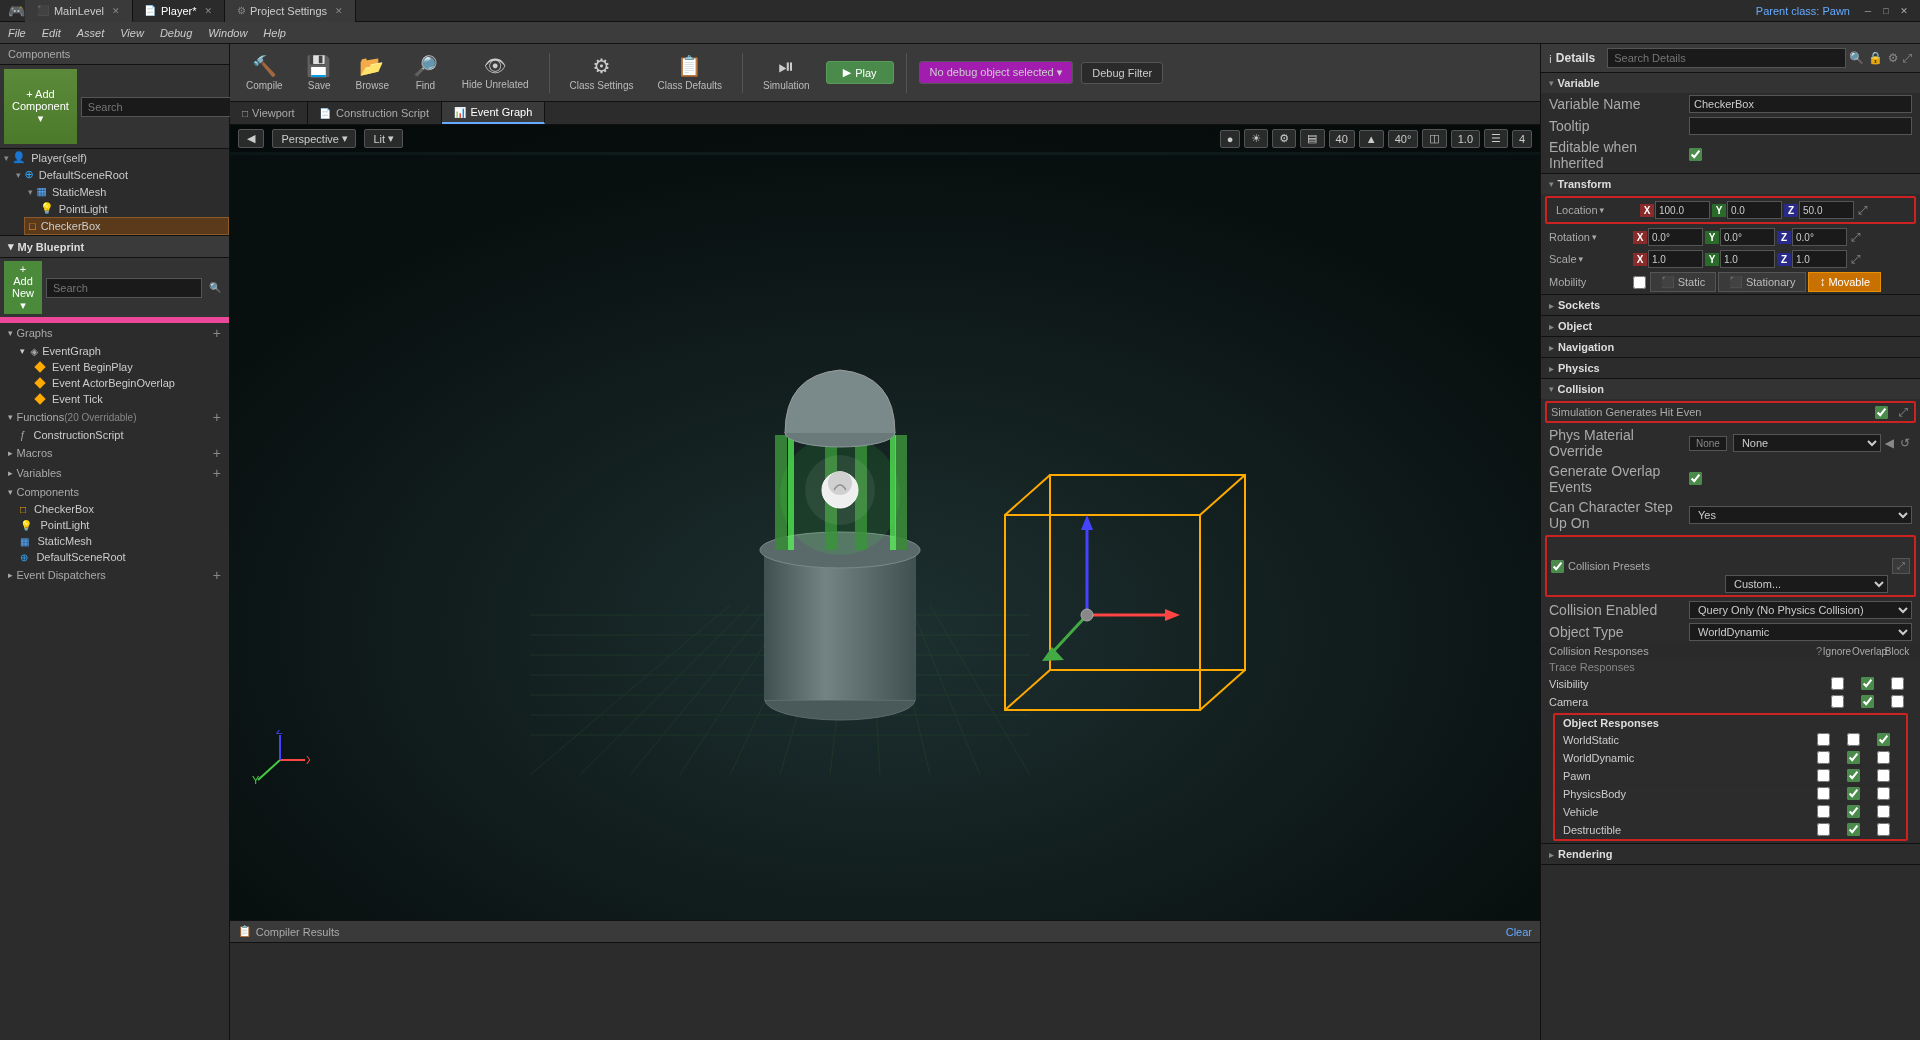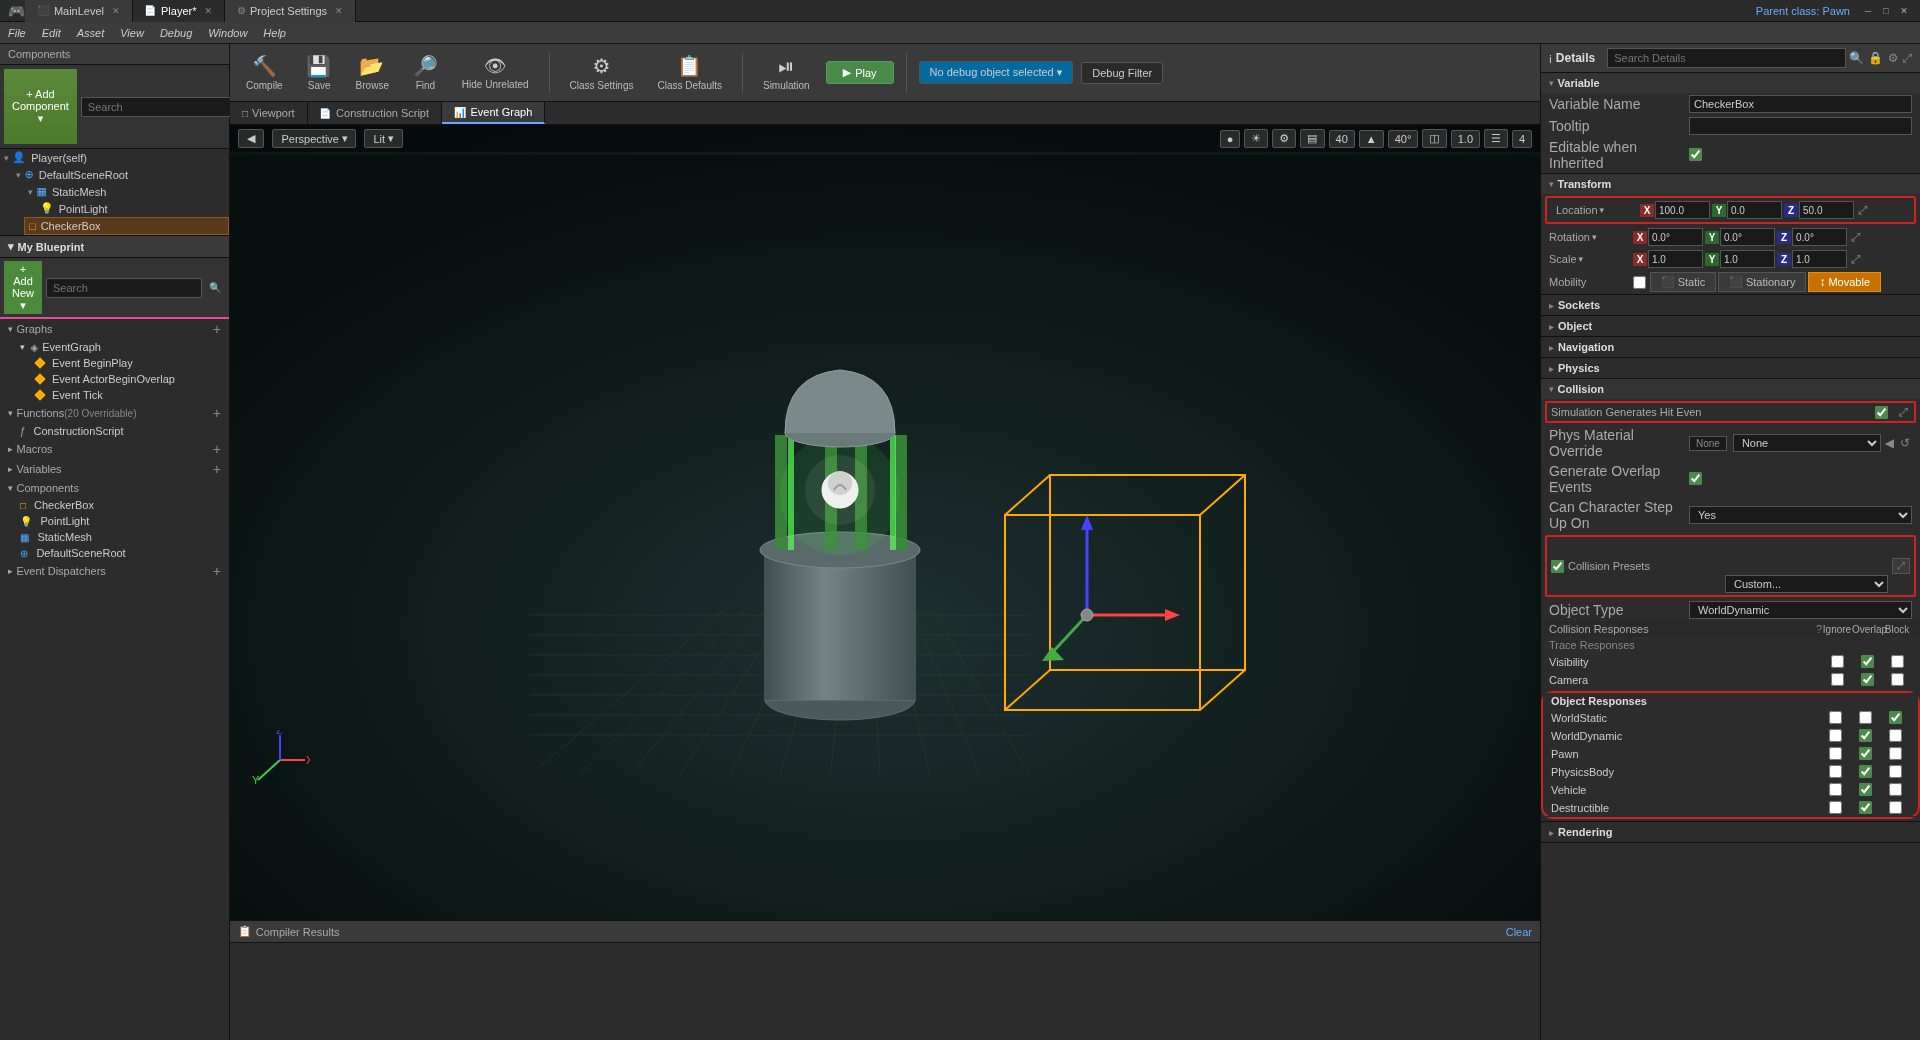--- a/index.html
+++ b/index.html
@@ -67,21 +67,21 @@
     .tree-arrow { color: #888; font-size: 9px; margin-right: 2px; }
     .tree-icon { margin-right: 3px; }
     .icon-scene { color: #3af; }
     .icon-mesh { color: #5af; }
     .icon-light { color: #ff0; }
     .icon-box { color: #fa0; }
 
     
     #blueprint-section { flex: 1; overflow-y: auto; display: flex; flex-direction: column; }
     .bp-header { background: #3a3a3a; padding: 4px 8px; font-size: 12px; font-weight: bold; color: #ddd; border-bottom: 1px solid #111; display: flex; align-items: center; gap: 4px; cursor: pointer; }
-    .bp-toolbar { display: flex; align-items: center; padding: 3px 4px; background: #333; border-bottom: 2px solid #ec4899; gap: 4px; }
+    .bp-toolbar { display: flex; align-items: center; padding: 3px 4px; background: #333; border-bottom: 6px solid #ec4899; gap: 4px; }
     .bp-search { flex: 1; background: #1a1a1a; border: 1px solid #555; color: #ccc; padding: 2px 6px; font-size: 11px; height: 20px; }
     .bp-icon-btn { color: #888; cursor: pointer; font-size: 10px; padding: 1px 3px; }
 
     .section-header { display: flex; align-items: center; padding: 3px 8px; color: #aaa; font-size: 11px; cursor: pointer; background: #2c2c2c; }
     .section-header .arrow { margin-right: 4px; font-size: 9px; }
     .section-add-btn { margin-left: auto; color: #888; cursor: pointer; font-size: 14px; line-height: 1; }
 
     .bp-item { display: flex; align-items: center; padding: 2px 8px 2px 20px; color: #ccc; cursor: pointer; font-size: 11px; gap: 4px; }
     .bp-sub-item { padding-left: 36px; text-align: center; }
     .functions-count { font-size: 10px; color: #888; }
@@ -107,21 +107,21 @@
       cursor: pointer;
       padding: 4px 8px;
       border-radius: 3px;
       min-width: 40px;
       color: #ccc;
     }
     .toolbar-btn-icon { font-size: 20px; color: #ccc; }
     .toolbar-btn-label { font-size: 10px; color: #bbb; }
     .toolbar-sep { width: 1px; height: 40px; background: #555; margin: 0 4px; }
     .debug-btn {
-      background: #0369a1;
+      background: #a21caf;
       border: 1px solid #555;
       color: #ccc;
       padding: 4px 10px;
       cursor: pointer;
       display: flex;
       align-items: center;
       gap: 4px;
       font-size: 11px;
       border-radius: 3px;
     }
@@ -816,20 +816,28 @@
         <input type="checkbox" class="details-checkbox" checked="" style="">
         <span style="color:#aaa;font-size:11px;flex:1;">Collision Presets</span>
         <select class="custom-select" style="flex:1;margin-top:36px;">
           <option>Custom...</option>
         </select>
         <div class="select-btns">
           <button class="select-btn">⤢</button>
         </div>
       </div>
 
+      <div class="details-row">
+        <span class="details-label">Collision Enabled</span>
+        <div class="details-value">
+          <select class="details-dropdown">
+            <option>Query Only (No Physics Collision)</option>
+          </select>
+        </div>
+      </div>
 
       <div class="details-row">
         <span class="details-label">Object Type</span>
         <div class="details-value">
           <select class="details-dropdown">
             <option>WorldDynamic</option>
           </select>
         </div>
       </div>
 
@@ -864,21 +872,21 @@
             <input type="checkbox" class="response-cb" style="">
           </div>
         <div class="response-check">
             <input type="checkbox" class="response-cb" checked="" style="">
           </div>
         <div class="response-check">
             <input type="checkbox" class="response-cb" style="">
           </div>
       </div>
 
-      <div style="border:2px solid #cc2222;border-radius:12px;margin:2px 0;">
+      <div style="border:2px solid #cc2222;border-radius:2px;margin:2px 12px;">
         <div style="padding:2px 8px;color:#ddd;font-size:11px;background:#2c2c2c;font-weight:bold;">
           <span>Object Responses</span>
         </div>
 
         <div class="response-row">
           <span class="response-name">WorldStatic</span>
           <div class="response-check">
               <input type="checkbox" class="response-cb" style="">
             </div>
           <div class="response-check">

